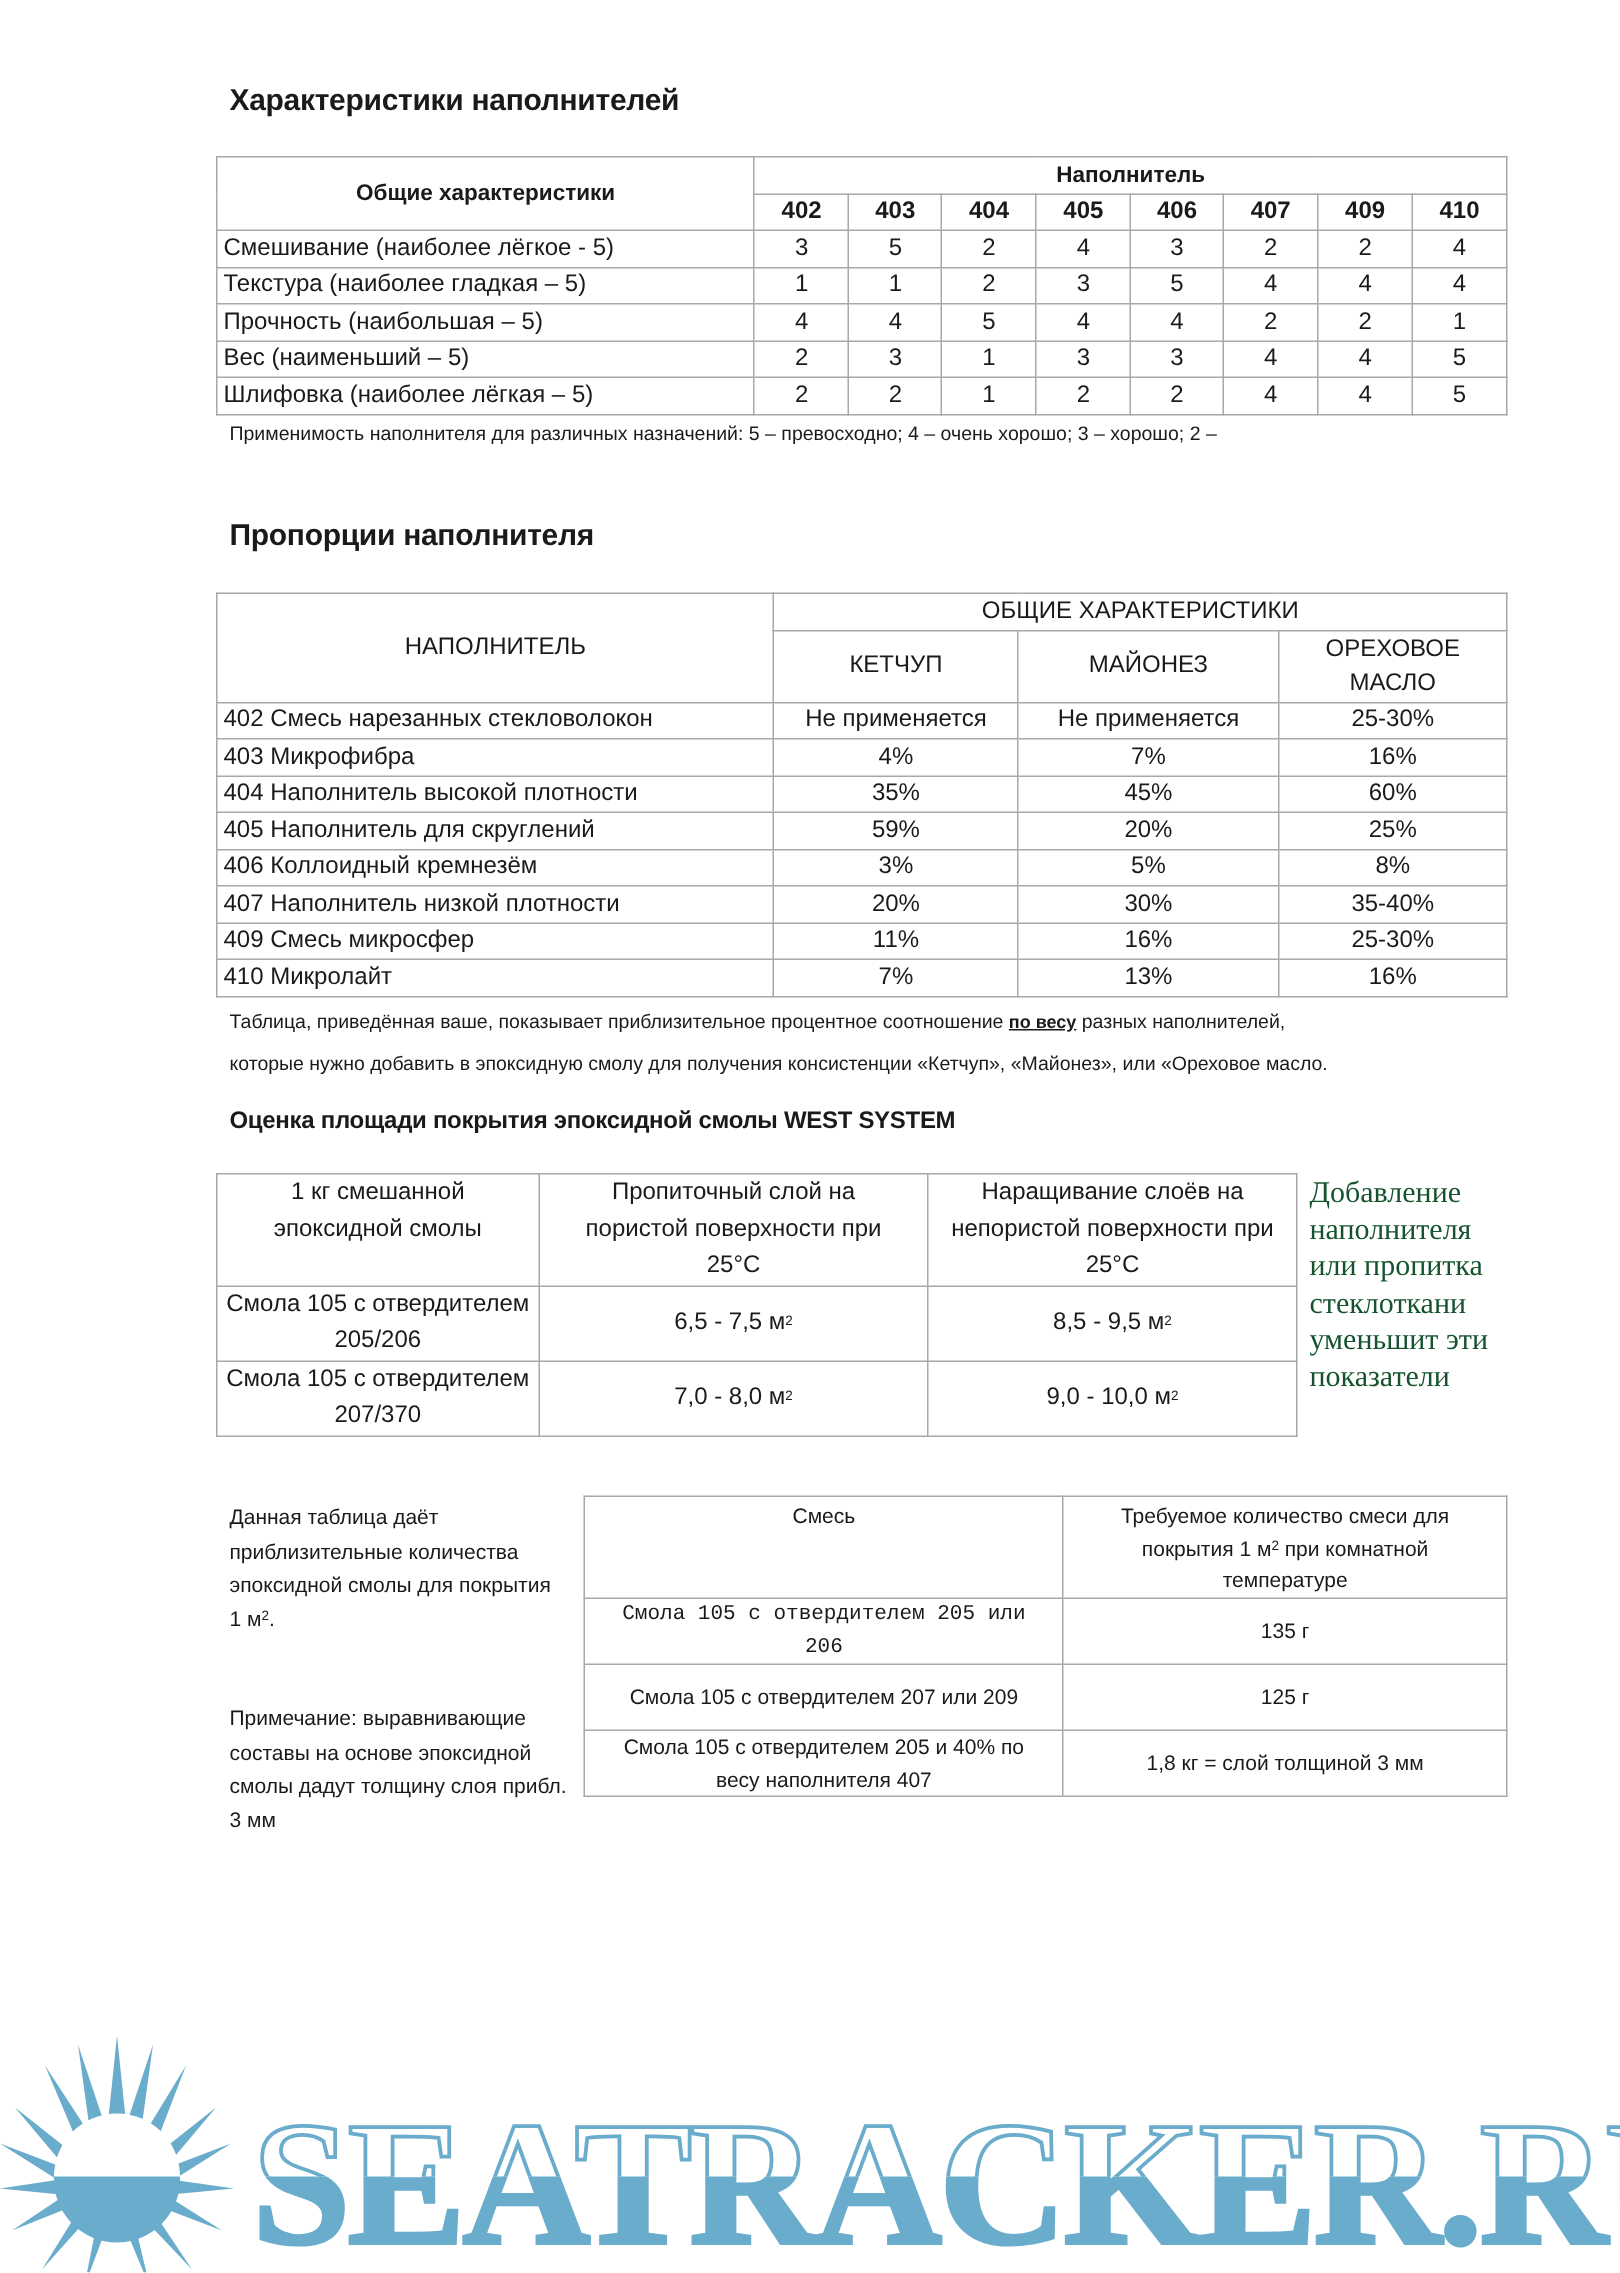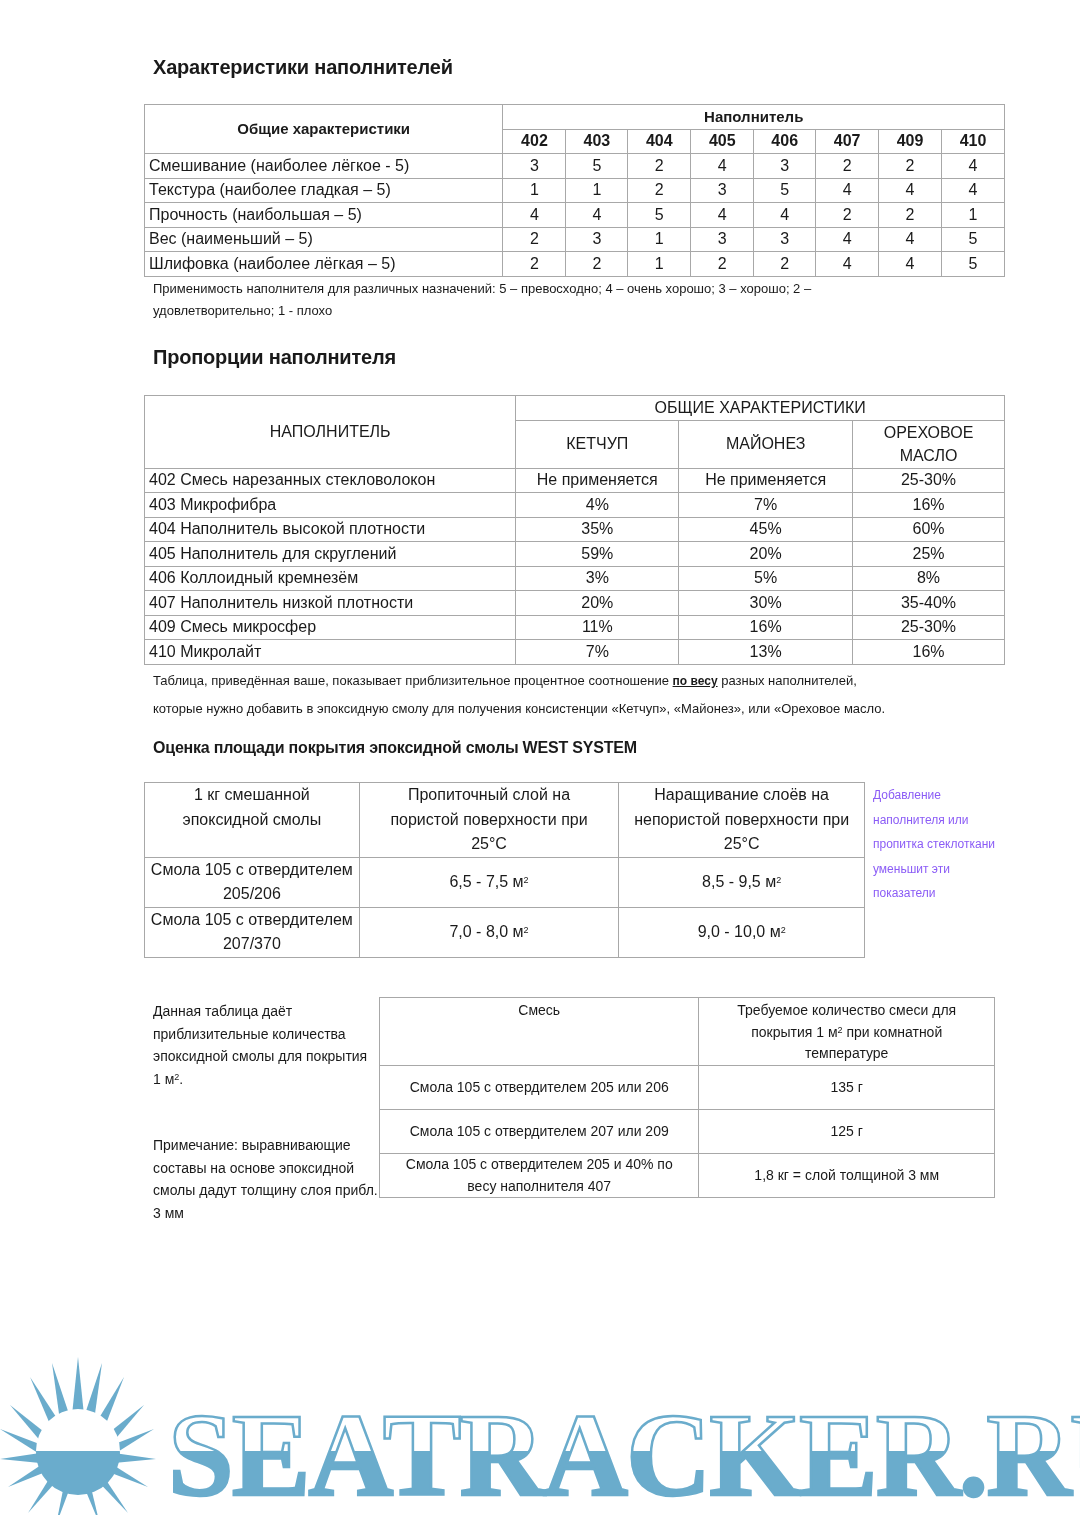--- a/index.html
+++ b/index.html
@@ -6,21 +6,21 @@
   body { width:1080px; height:1515px; position:relative; font-family:"Liberation Sans", sans-serif; color:#1a1a1a; overflow:hidden; }
   h2.title { position:absolute; margin:0; font-family:"Liberation Sans", sans-serif; font-weight:bold; font-size:20px; color:#1a1a1a; letter-spacing:-0.2px; }
   h3.title { position:absolute; margin:0; font-weight:bold; font-size:16px; color:#1a1a1a; letter-spacing:-0.2px; }
   table { border-collapse:collapse; position:absolute; font-size:16px; color:#1a1a1a; }
   td, th { border:1px solid #a8a8a8; padding:0 4px; font-weight:normal; }
   .c { text-align:center; }
   .l { text-align:left; }
   .b { font-weight:bold; }
   .note { position:absolute; font-size:13px; line-height:22px; color:#1a1a1a; }
   .note u.big { font-weight:bold; font-size:12px; text-decoration:underline; }
-  .side { position:absolute; font-size:12px; line-height:24.5px; color:#8b5cf6; }
+  .side { position:absolute; font-size:20px; line-height:24.5px; color:#14532d;font-family:Liberation Serif, serif; }
   .sidesmall { position:absolute; font-size:14px; line-height:22.5px; color:#1a1a1a; }
   sup { font-size:9px; vertical-align:top; position:relative; top:-2px; }
   #t1 td { height:23.5px; line-height:22px; }
   #t2 td { height:23.5px; line-height:22px; }
   #t3 td { line-height:24.5px; font-size:16px; }
   #t4 td { font-size:14px; line-height:21.5px; }
   .logo { position:absolute; left:0; top:1355px; width:1080px; height:160px; }
 </style>
 </head>
 <body>
@@ -107,21 +107,20 @@
     <td class="c">2</td>
     <td class="c">4</td>
     <td class="c">4</td>
     <td class="c">5</td>
   </tr>
 </tbody>
   </table>
 
 <div class="note" style="left:153px; top:278px;">
   <div>Применимость наполнителя для различных назначений: 5 – превосходно; 4 – очень хорошо;  3 – хорошо; 2 –</div>
-  <div>удовлетворительно; 1 - плохо</div>
 </div>
 
 <h2 class="title" style="left:153px; top:346px;">Пропорции наполнителя</h2>
 
 <table id="t2" style="left:144px; top:395px; width:861px;">
   <colgroup>
     <col style="width:372px">
       <col style="width:163px">
       <col style="width:174px">
       <col style="width:152px">
@@ -219,32 +218,32 @@
 </tbody>
   </table>
 
 <div class="side" style="left:873px; top:783px; width:140px;">Добавление наполнителя или пропитка стеклоткани уменьшит эти показатели</div>
 
 <div class="sidesmall" style="left:153px; top:1000px; width:225px;">
   <div><span>Данная таблица даёт приблизительные количества эпоксидной смолы для покрытия 1 м</span><sup>2</sup><span>.</span></div>
   <div style="margin-top:44px;">Примечание: выравнивающие составы на основе эпоксидной смолы дадут толщину слоя прибл. 3 мм</div>
 </div>
 
-<table id="t4" style="left:379px; top:997px; width:616px;">
+<table id="t4" style="left:389px; top:997px; width:616px;">
   <colgroup>
     <col style="width:320px">
       <col style="width:296px">
   </colgroup>
   <tbody>
       <tr style="height:68px;">
     <td class="c" style="vertical-align:top; padding-top:2px;">Смесь</td>
     <td class="c" style="vertical-align:top; padding:2px 14px 0;text-align:center;"><span>Требуемое количество смеси для покрытия 1 м</span><sup>2</sup><span> при комнатной температуре</span></td>
   </tr>
   <tr style="height:44px;">
-    <td class="c" style="padding:0 14px;">Смола 105 с отвердителем 205 или 206</td>
+    <td class="c" style="padding:0 14px;font-family:Liberation Mono, monospace;">Смола 105 с отвердителем 205 или 206</td>
     <td class="c">135 г</td>
   </tr>
   <tr style="height:44px;">
     <td class="c" style="padding:0 14px;">Смола 105 с отвердителем 207 или 209</td>
     <td class="c">125 г</td>
   </tr>
   <tr style="height:44px;">
     <td class="c" style="padding:0 10px;">Смола 105 с отвердителем 205 и 40% по весу наполнителя 407</td>
     <td class="c">1,8 кг = слой толщиной 3 мм</td>
   </tr>

